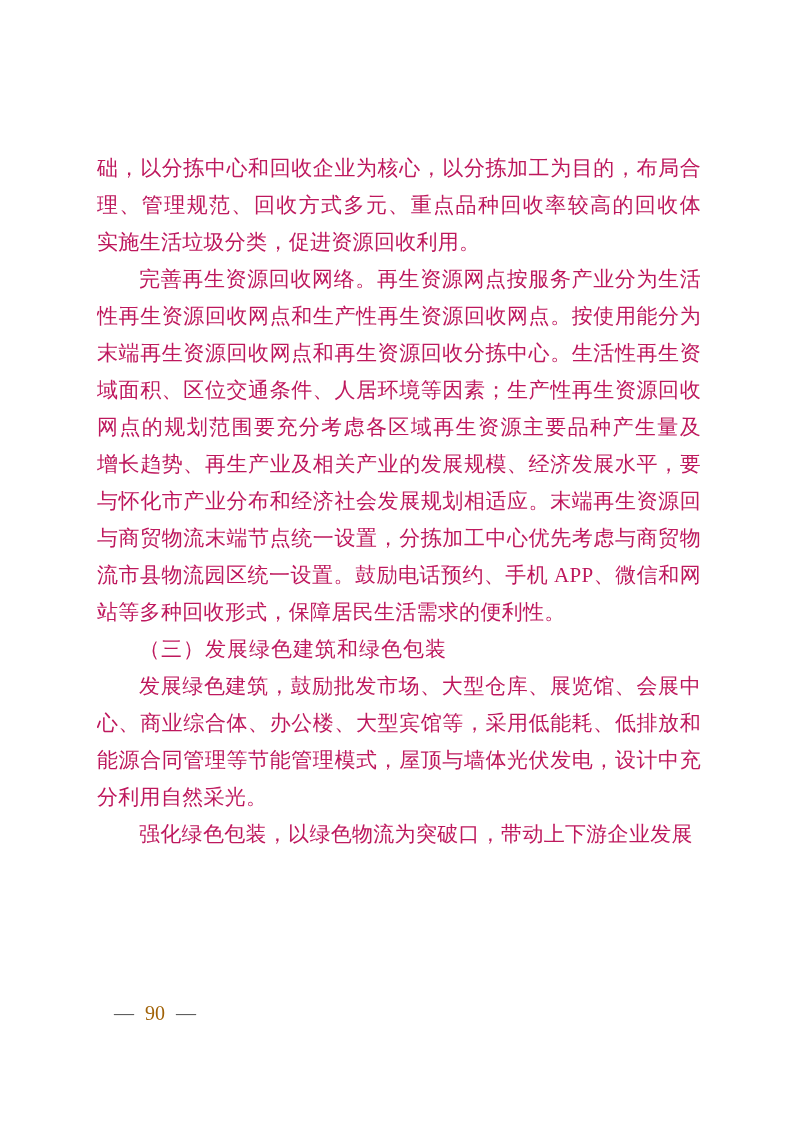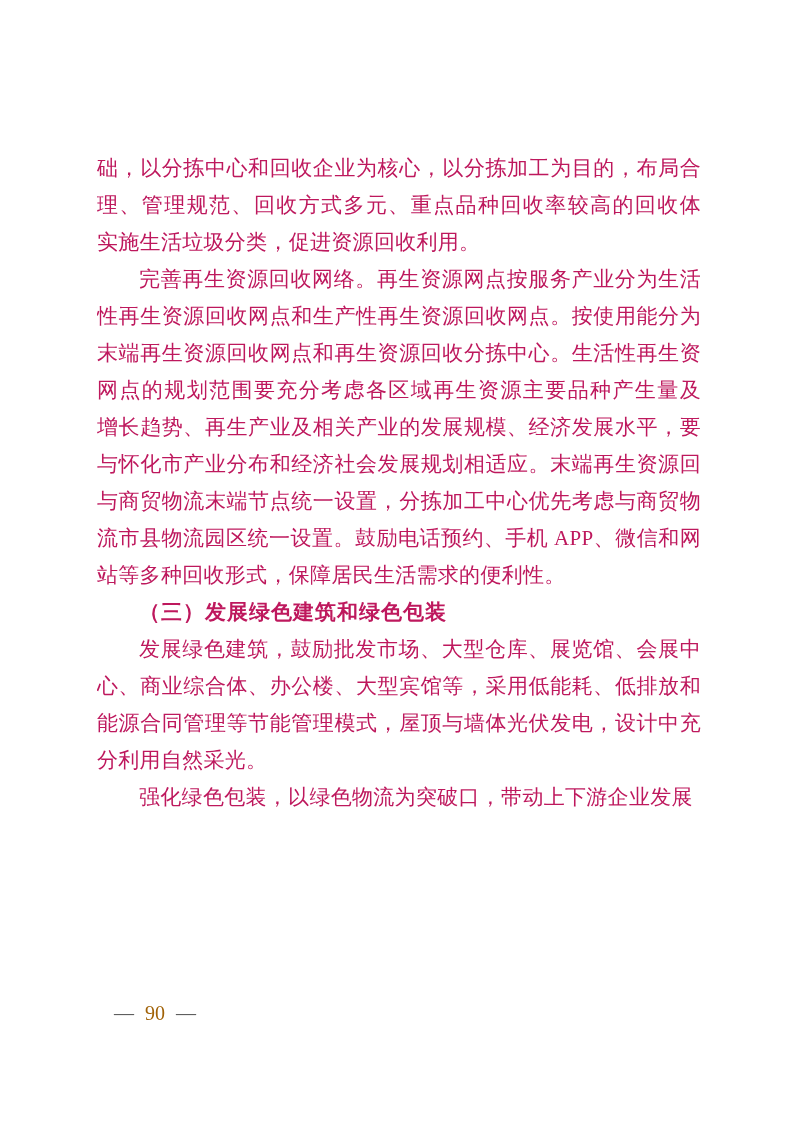--- a/index.html
+++ b/index.html
@@ -39,21 +39,21 @@
     color: #be185d;
   }
   .line.last {
     text-align: right;
     text-align-last: left;
   }
   .line.indent {
     text-indent: 2em;
   }
   .paragraph.heading .line {
-    font-weight: bold;
+    font-weight: normal;
     letter-spacing: 1px;
   }
   .page-footer {
     position: absolute;
     left: 103px;
     top: 998px;
     height: 30px;
     display: flex;
     align-items: center;
     font-size: 20px;
@@ -75,20 +75,21 @@
   <main class="text-block" id="doc-body">
       <div class="paragraph">
         <div class="line">础，以分拣中心和回收企业为核心，以分拣加工为目的，布局合</div>
         <div class="line">理、管理规范、回收方式多元、重点品种回收率较高的回收体系，</div>
         <div class="line last">实施生活垃圾分类，促进资源回收利用。</div>
       </div>
       <div class="paragraph">
         <div class="line indent">完善再生资源回收网络。再生资源网点按服务产业分为生活</div>
         <div class="line">性再生资源回收网点和生产性再生资源回收网点。按使用能分为</div>
         <div class="line">末端再生资源回收网点和再生资源回收分拣中心。生活性再生资</div>
+        <div class="line">域面积、区位交通条件、人居环境等因素；生产性再生资源回收</div>
         <div class="line">网点的规划范围要充分考虑各区域再生资源主要品种产生量及</div>
         <div class="line">增长趋势、再生产业及相关产业的发展规模、经济发展水平，要</div>
         <div class="line">与怀化市产业分布和经济社会发展规划相适应。末端再生资源回</div>
         <div class="line">与商贸物流末端节点统一设置，分拣加工中心优先考虑与商贸物</div>
         <div class="line">流市县物流园区统一设置。鼓励电话预约、手机 APP、微信和网</div>
         <div class="line last">站等多种回收形式，保障居民生活需求的便利性。</div>
       </div>
       <div class="paragraph heading">
         <div class="line last indent">（三）发展绿色建筑和绿色包装</div>
       </div>

